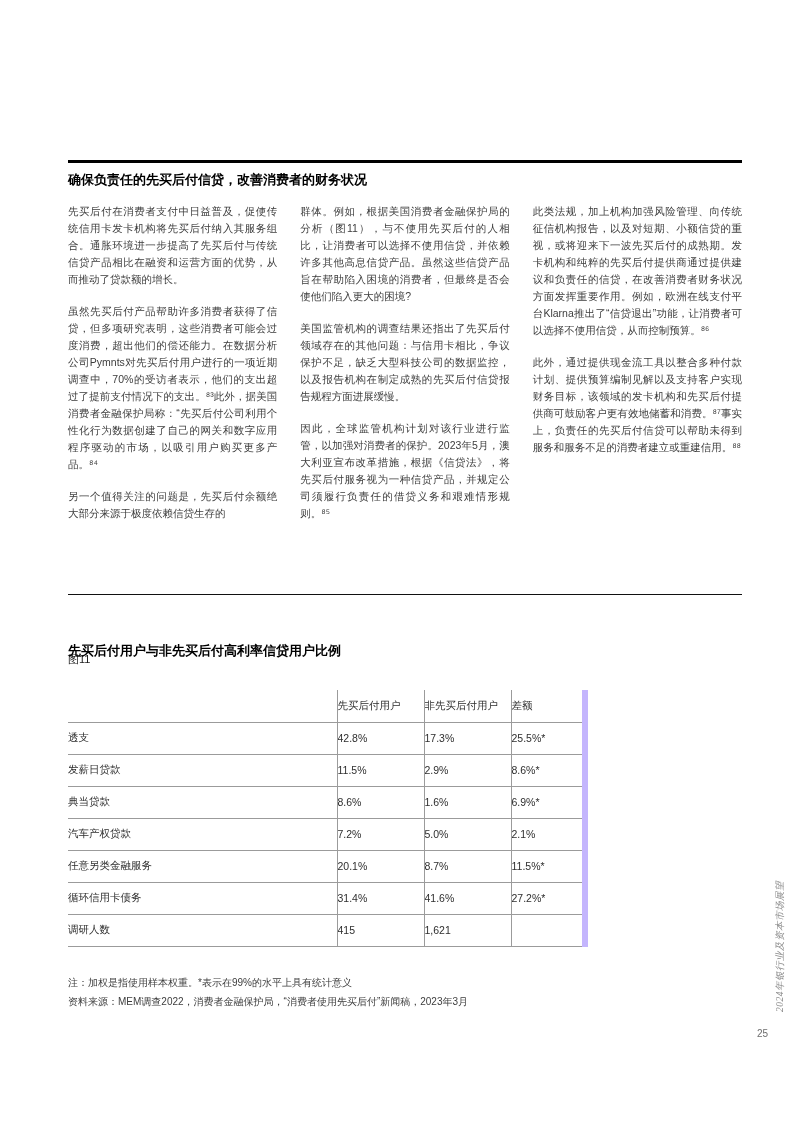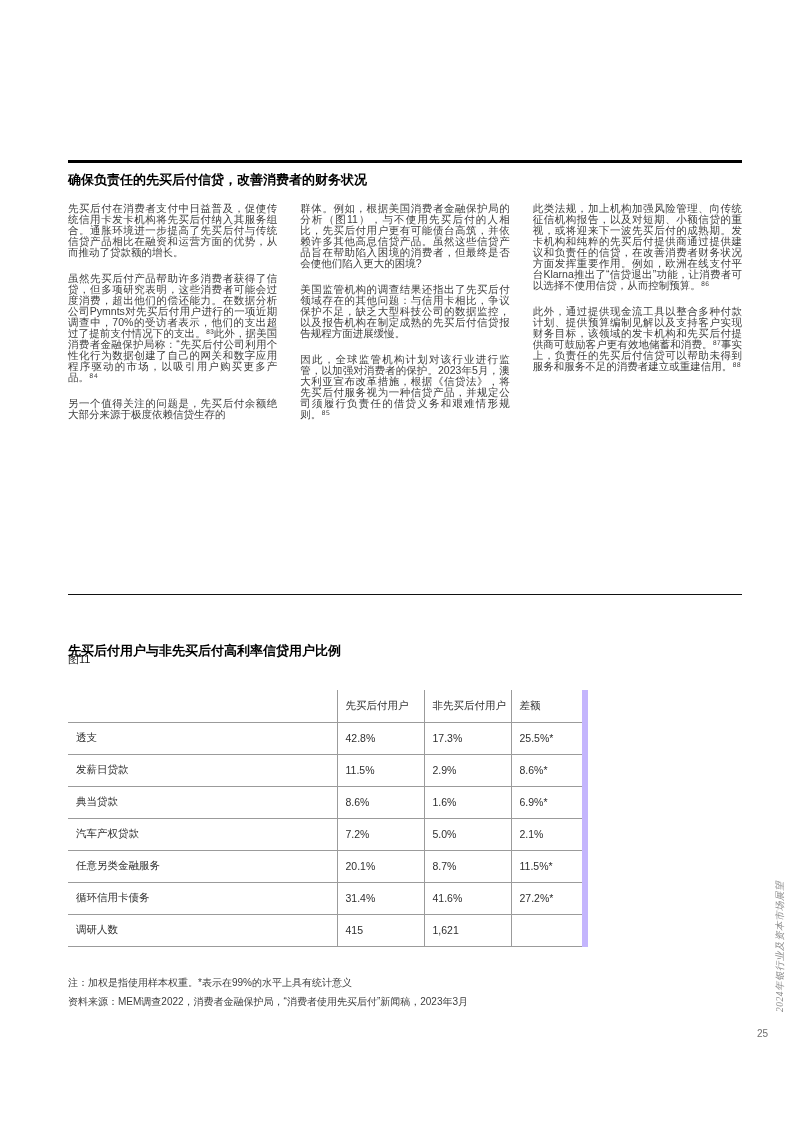--- a/index.html
+++ b/index.html
@@ -4,29 +4,29 @@
 <style>
   * { margin: 0; padding: 0; box-sizing: border-box; }
   html, body { width: 793px; height: 1122px; background: #ffffff; }
   body { font-family: "Liberation Sans", "DejaVu Sans", sans-serif; }
   .page { position: relative; width: 793px; height: 1066px; background: #fff; overflow: hidden; }
 
   .top-rule { position: absolute; left: 68px; top: 160px; width: 674px; height: 3px; background: #000; }
   .section-heading { position: absolute; left: 68px; top: 171px; width: 674px; font-size: 13px; font-weight: bold; color: #000; }
 
   .columns { position: absolute; left: 68px; top: 203px; width: 674px; display: flex; gap: 23px; }
-  .col { flex: 1; font-size: 10.5px; line-height: 11px; color: #3d3d3d; text-align: justify; }
+  .col { flex: 1; font-size: 10.5px; line-height: 17px; color: #3d3d3d; text-align: justify; }
   .col p { margin-bottom: 15px; }
 
   .figure-divider { position: absolute; left: 68px; top: 594px; width: 674px; height: 1px; background: #111; }
   .figure-label { position: absolute; left: 68px; top: 652px; font-size: 11px; color: #1a1a1a; }
   .figure-title { position: absolute; left: 68px; top: 642px; font-size: 13px; font-weight: bold; color: #000; }
 
   .data-table { position: absolute; left: 68px; top: 690px; width: 517px; border-collapse: collapse; table-layout: fixed; font-size: 10.5px; color: #2e2e2e; }
-  .data-table th, .data-table td { height: 32px; padding: 0 8px; text-align: left; font-weight: normal; vertical-align: middle; border-bottom: 1px solid #9b9b9b; overflow: hidden; white-space: nowrap; }
+  .data-table th, .data-table td { height: 32px; padding: 0 0; text-align: left; font-weight: normal; vertical-align: middle; border-bottom: 1px solid #9b9b9b; overflow: hidden; white-space: nowrap; }
   .data-table .v  { border-left: 1px solid #9b9b9b; }
   .data-table .vr { border-right: 6px solid #c4b5fd; }
 
   .note { position: absolute; left: 68px; width: 620px; font-size: 10px; color: #3d3d3d; }
   .note-1 { top: 976px; }
   .note-2 { top: 995px; }
 
   .vertical-text { position: absolute; left: 774px; top: 1012px; transform: rotate(-90deg); transform-origin: 0 0; white-space: nowrap; font-family: "Liberation Serif", "DejaVu Serif", serif; font-style: italic; font-size: 9.5px; color: #8c8c8c; letter-spacing: 0.5px; }
   .page-number { position: absolute; left: 757px; top: 1028px; font-size: 10px; color: #6e6e6e; }
 </style>
@@ -38,21 +38,21 @@
   <div class="top-rule"></div>
   <h2 class="section-heading">确保负责任的先买后付信贷，改善消费者的财务状况</h2>
 
   <div class="columns">
     <div class="col">
       <p>先买后付在消费者支付中日益普及，促使传统信用卡发卡机构将先买后付纳入其服务组合。通胀环境进一步提高了先买后付与传统信贷产品相比在融资和运营方面的优势，从而推动了贷款额的增长。</p>
       <p>虽然先买后付产品帮助许多消费者获得了信贷，但多项研究表明，这些消费者可能会过度消费，超出他们的偿还能力。在数据分析公司Pymnts对先买后付用户进行的一项近期调查中，70%的受访者表示，他们的支出超过了提前支付情况下的支出。⁸³此外，据美国消费者金融保护局称：“先买后付公司利用个性化行为数据创建了自己的网关和数字应用程序驱动的市场，以吸引用户购买更多产品。⁸⁴</p>
       <p>另一个值得关注的问题是，先买后付余额绝大部分来源于极度依赖信贷生存的</p>
     </div>
     <div class="col">
-      <p>群体。例如，根据美国消费者金融保护局的分析（图11），与不使用先买后付的人相比，先买后付用户更有可能债台高筑，并依赖许多其他高息信贷产品。虽然这些信贷产品旨在帮助陷入困境的消费者，但最终是否会使他们陷入更大的困境?</p>
+      <p>群体。例如，根据美国消费者金融保护局的分析（图11），与不使用先买后付的人相比，让消费者可以选择不使用信贷，并依赖许多其他高息信贷产品。虽然这些信贷产品旨在帮助陷入困境的消费者，但最终是否会使他们陷入更大的困境?</p>
       <p>美国监管机构的调查结果还指出了先买后付领域存在的其他问题：与信用卡相比，争议保护不足，缺乏大型科技公司的数据监控，以及报告机构在制定成熟的先买后付信贷报告规程方面进展缓慢。</p>
       <p>因此，全球监管机构计划对该行业进行监管，以加强对消费者的保护。2023年5月，澳大利亚宣布改革措施，根据《信贷法》，将先买后付服务视为一种信贷产品，并规定公司须履行负责任的借贷义务和艰难情形规则。⁸⁵</p>
     </div>
     <div class="col">
       <p>此类法规，加上机构加强风险管理、向传统征信机构报告，以及对短期、小额信贷的重视，或将迎来下一波先买后付的成熟期。发卡机构和纯粹的先买后付提供商通过提供建议和负责任的信贷，在改善消费者财务状况方面发挥重要作用。例如，欧洲在线支付平台Klarna推出了“信贷退出”功能，让消费者可以选择不使用信贷，从而控制预算。⁸⁶</p>
       <p>此外，通过提供现金流工具以整合多种付款计划、提供预算编制见解以及支持客户实现财务目标，该领域的发卡机构和先买后付提供商可鼓励客户更有效地储蓄和消费。⁸⁷事实上，负责任的先买后付信贷可以帮助未得到服务和服务不足的消费者建立或重建信用。⁸⁸</p>
     </div>
   </div>
 
   <div class="figure-divider"></div>

